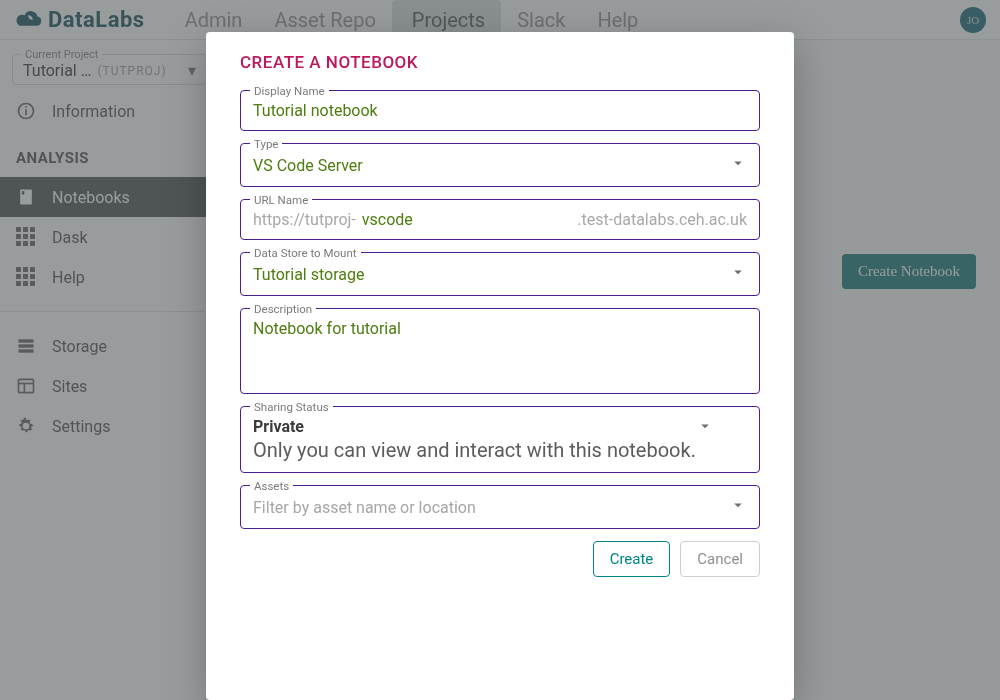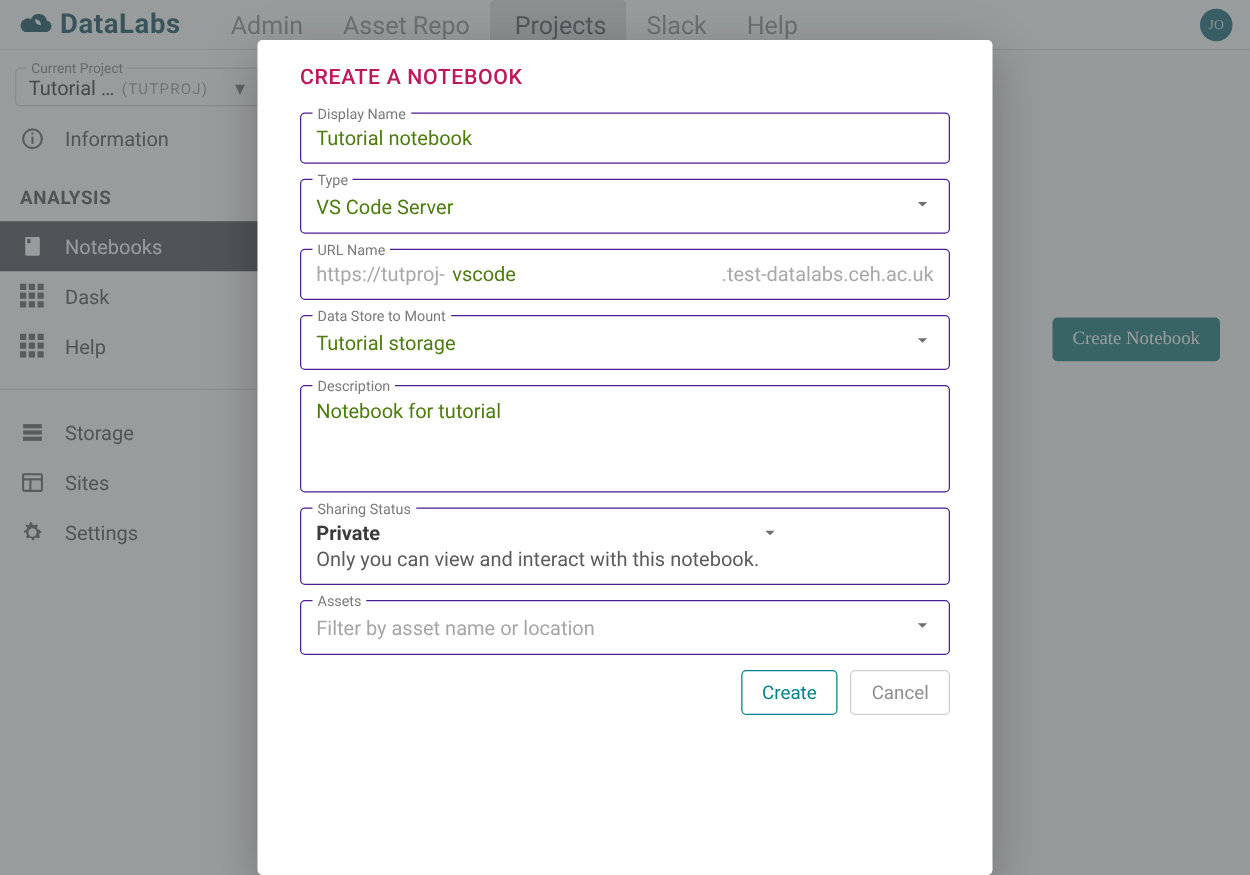--- a/index.html
+++ b/index.html
@@ -50,21 +50,21 @@
 .field.select .chev svg { width: 18px; height: 18px; }
 .field.select .ftext { flex: 1; }
 .field.url { display: flex; align-items: center; gap: 6px; }
 .field.url .prefix, .field.url .suffix { color: #a8a8a8; font-size: 16px; white-space: nowrap; }
 .field.url .ftext { flex: 1; }
 .field.textarea { height: 86px; }
 .field.textarea .ftext { height: 100%; resize: none; }
 
 .field.sharing { padding-top: 10px; padding-bottom: 10px; }
 .field.sharing .stitle { font-size: 16px; font-weight: 700; color: #3b3b3b; margin-bottom: 2px; }
-.field.sharing .sdesc { font-size: 16px; color: #5c5c5c; }
+.field.sharing .sdesc { font-size: 20px; color: #5c5c5c; }
 .field.sharing .row { display: flex; align-items: flex-start; }
 .field.sharing .txt { flex: 1; }
 
 .actions { display: flex; justify-content: flex-end; gap: 10px; margin-top: 10px; }
 .btn { padding: 8px 16px; border-radius: 4px; font-size: 15px; cursor: pointer; border: 1px solid #cfcfcf; color: #8e8e8e; background: #fff; }
 .btn.primary { border: 1px solid #00838a; color: #00838a; }
 
 .ico-grid { display: grid; grid-template-columns: repeat(3, 5px); grid-template-rows: repeat(3, 5px); gap: 2px; width: 20px; height: 20px; }
 .ico-grid span { background: #666; }
 

